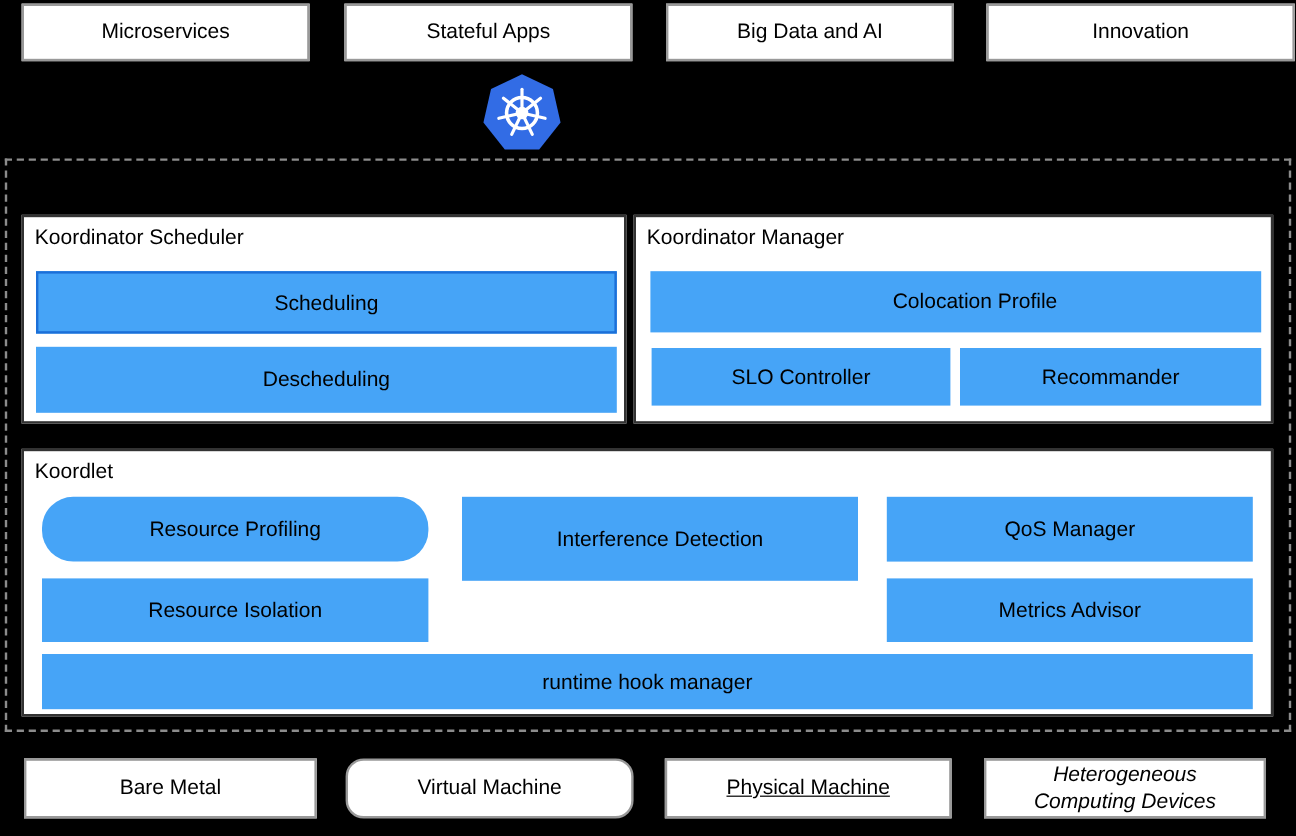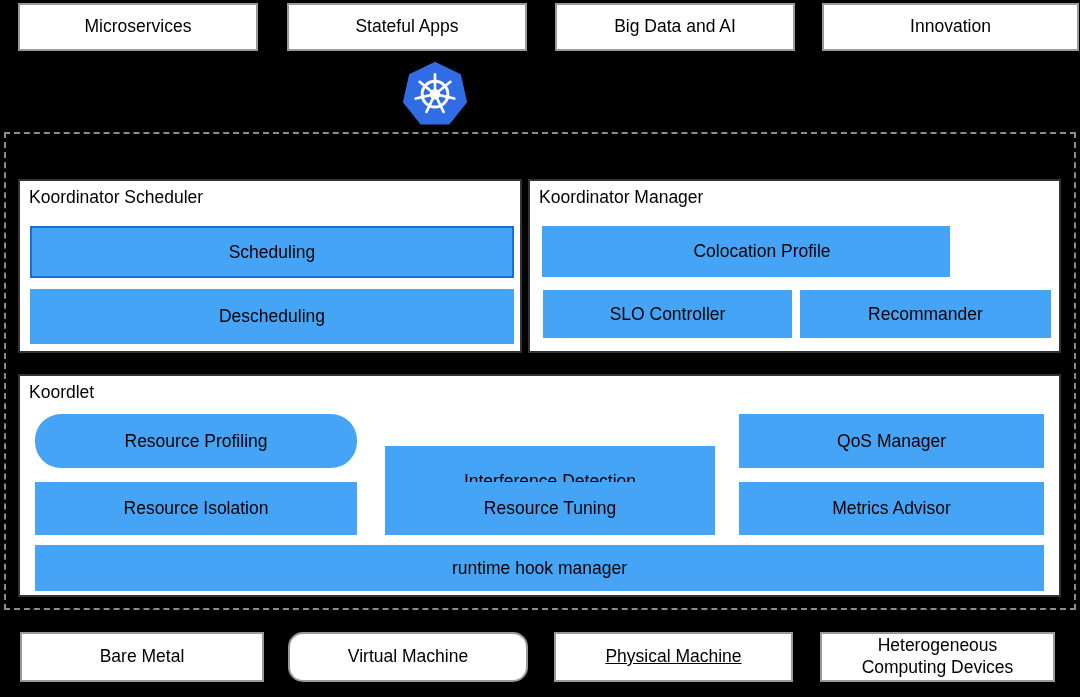--- a/index.html
+++ b/index.html
@@ -27,20 +27,21 @@
     text-align: center;
     font-size: 17.5px;
     color: #000;
   }
   .gbox .wrap {
     display: inline-block;
     line-height: 1.25;
   }
   .gbox .narrow {
     max-width: 170px;
+    font-style: italic;
   }
   .dashed-frame {
     position: absolute;
     left: 4px;
     top: 132px;
     width: 1072px;
     height: 478px;
     border: 2px dashed #8c8c8c;
     box-sizing: border-box;
   }
@@ -121,49 +122,46 @@
     <div class="bluebox bordered" style="left:10px; top:45px; width:484px; height:52px;">
       <span>Scheduling</span>
     </div>
     <div class="bluebox" style="left:10px; top:108px; width:484px; height:55px;">
       <span>Descheduling</span>
     </div>
   </div>
 
   <div class="panel" style="left:528px; top:179px; width:533px; height:174px;">
     <div class="panel-title">Koordinator Manager</div>
-    <div class="bluebox" style="left:12px; top:45px; width:408px; height:51px;padding-left:32px;">
+    <div class="bluebox" style="left:12px; top:45px; width:509px; height:51px;padding-left:32px;">
       <span>Colocation Profile</span>
     </div>
     <div class="bluebox" style="left:13px; top:109px; width:249px; height:48px;">
       <span>SLO Controller</span>
     </div>
     <div class="bluebox" style="left:270px; top:109px; width:251px; height:48px;">
       <span>Recommander</span>
     </div>
   </div>
 
   <div class="panel" style="left:18px; top:374px; width:1043px; height:223px;">
     <div class="panel-title">Koordlet</div>
 
     <div class="bluebox" style="left:15px; top:38px; width:322px; height:54px;border-radius:26px;">
       <span>Resource Profiling</span>
     </div>
-    <div class="bluebox" style="left:365px; top:38px; width:330px; height:70px;margin-top:32px;">
+    <div class="bluebox" style="left:365px; top:38px; width:330px; height:70px;">
       <span>Interference Detection</span>
     </div>
     <div class="bluebox" style="left:719px; top:38px; width:305px; height:54px;">
       <span>QoS Manager</span>
     </div>
 
     <div class="bluebox" style="left:15px; top:106px; width:322px; height:53px;">
       <span>Resource Isolation</span>
-    </div>
-    <div class="bluebox" style="left:365px; top:106px; width:330px; height:53px;">
-      <span>Resource Tuning</span>
     </div>
     <div class="bluebox" style="left:719px; top:106px; width:305px; height:53px;">
       <span>Metrics Advisor</span>
     </div>
 
     <div class="bluebox" style="left:15px; top:169px; width:1009px; height:46px;">
       <span>runtime hook manager</span>
     </div>
   </div>
 

